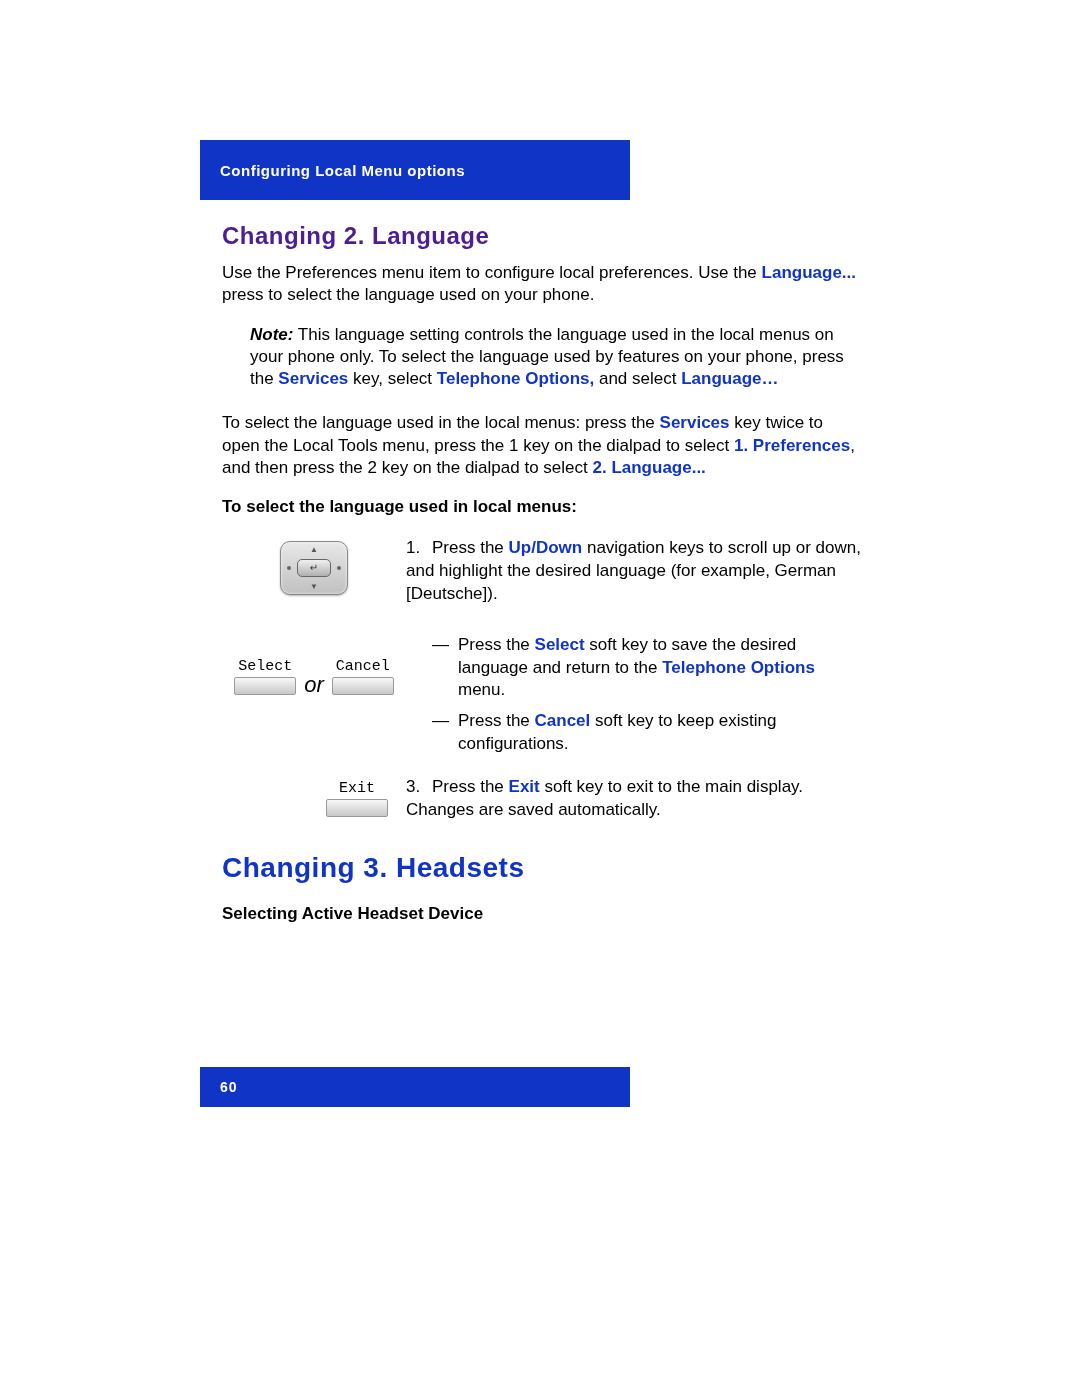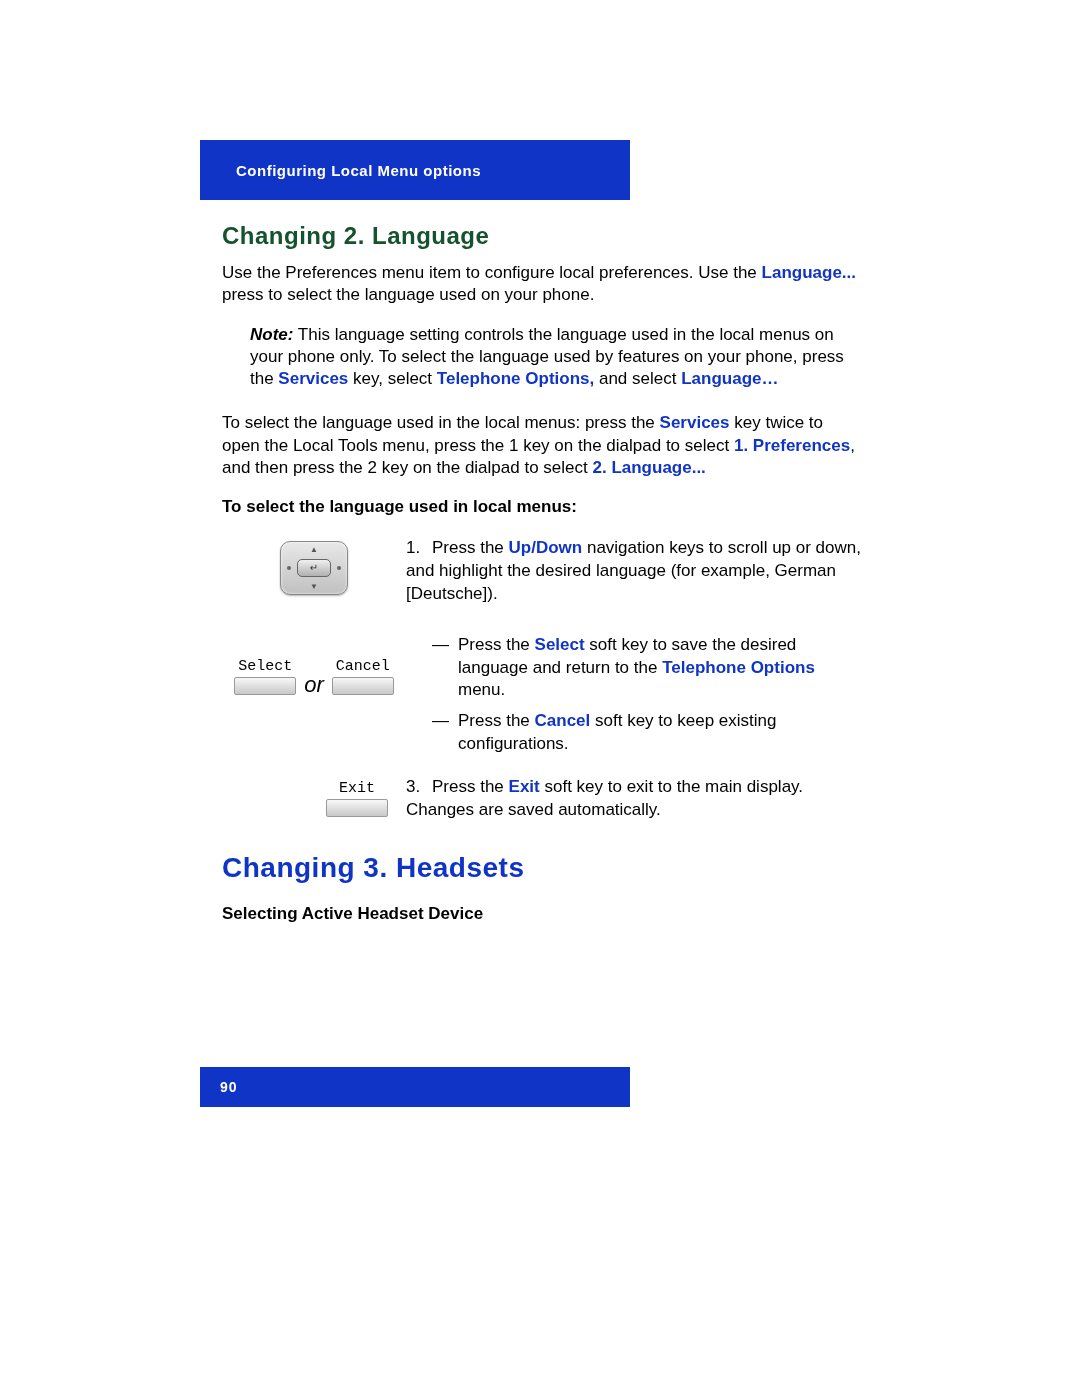--- a/index.html
+++ b/index.html
@@ -13,36 +13,36 @@
     }
     .header-bar {
       position: absolute;
       left: 200px;
       top: 140px;
       width: 430px;
       height: 60px;
       background: #1034c6;
       display: flex;
       align-items: center;
-      padding-left: 36px;
+      padding-left: 20px;
     }
     .header-text {
       color: #ffffff;
       font-size: 15px;
       font-weight: bold;
       letter-spacing: 0.5px;
     }
     .content {
       position: absolute;
       left: 222px;
       top: 222px;
       width: 640px;
     }
     .section-heading {
-      color: #14532d;
+      color: #4c1d95;
       font-size: 24px;
       font-weight: bold;
       letter-spacing: 0.5px;
       margin-bottom: 12px;
     }
     .body-text {
       font-size: 17px;
       line-height: 1.3;
       margin-bottom: 18px;
     }
@@ -255,14 +255,14 @@
       <span class="step-number">3.</span><span>Press the </span><span class="bold-blue">Exit</span><span> soft key to exit to the main display. Changes are saved automatically.</span>
     </div>
   </div>
 
   <h2 class="section2-heading">Changing 3. Headsets</h2>
   <p class="sub-heading">Selecting Active Headset Device</p>
 
 </div>
 
 <div class="footer-bar">
-  <span class="footer-text">90</span>
+  <span class="footer-text">60</span>
 </div>
 
 </body></html>

